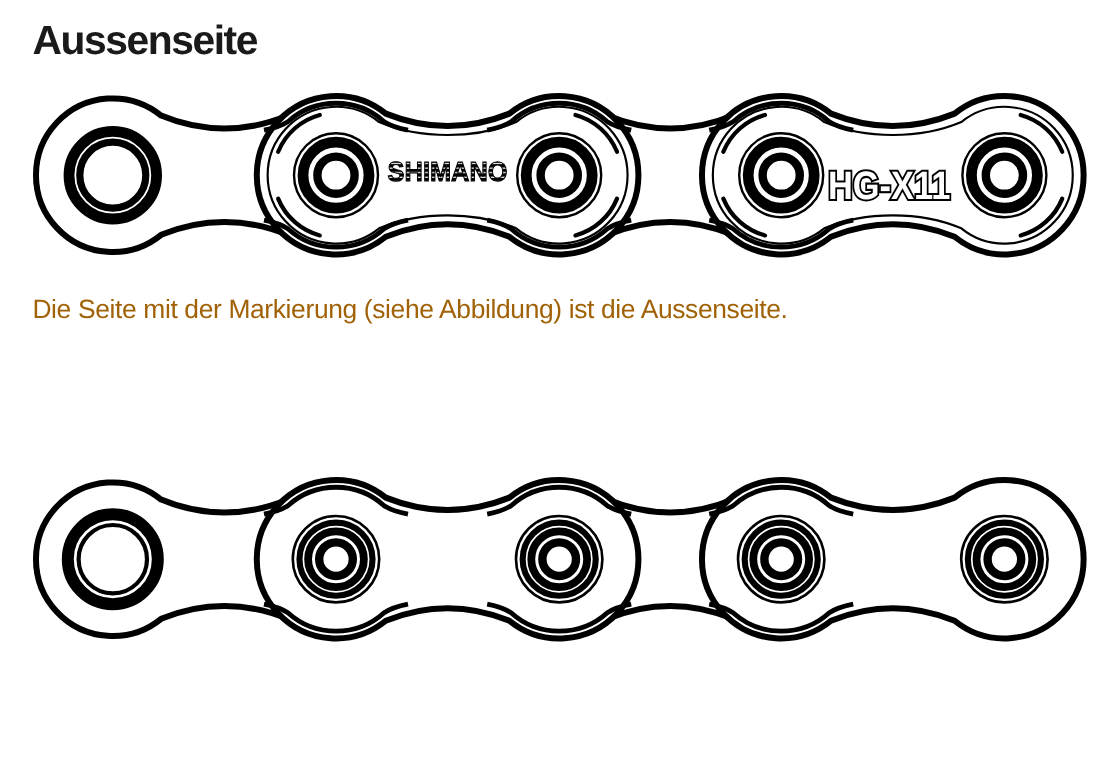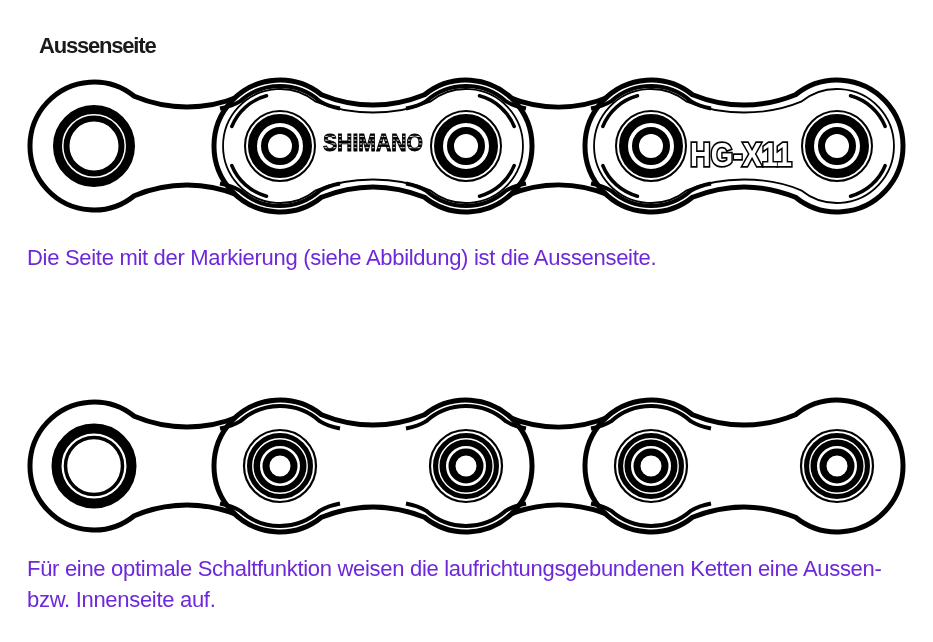--- a/index.html
+++ b/index.html
@@ -1,29 +1,29 @@
 <!DOCTYPE html>
 <html><head>
 <meta charset="utf-8">
 <style>
   html,body{margin:0;padding:0;background:#fff;}
   .canvas{
     position:relative;width:933px;height:642px;background:#ffffff;
     font-family:"Liberation Sans","DejaVu Sans",sans-serif;overflow:hidden;
   }
   .heading{
-    position:absolute;left:27px;margin:12px;
-    font-size:22px;font-weight:bold;letter-spacing:-1.2px;color:#1a1a1a;
+    position:absolute;left:27px;margin:0;
+    font-size:34px;font-weight:bold;letter-spacing:-1.2px;color:#1a1a1a;
     line-height:36px;white-space:nowrap;
   }
   #heading-outer{top:16px;}
   #heading-inner{top:332px;}
   .caption{
     position:absolute;left:27px;margin:0;
-    font-size:22px;color:#6d28d9;letter-spacing:-0.3px;line-height:31px;
+    font-size:22px;color:#a16207;letter-spacing:-0.3px;line-height:31px;
   }
   #caption-outer{top:242px;width:892px;}
   #caption-inner{top:553px;width:892px;}
   svg#art{position:absolute;left:0;top:0;}
   svg text{font-family:"Liberation Sans","DejaVu Sans",sans-serif;}
 </style>
 </head>
 <body>
 
 <div class="canvas">
@@ -103,14 +103,13 @@
         <circle cx="837" cy="466" r="27.2" fill="none" stroke="#fff" stroke-width="1.4"></circle>
         <circle cx="837" cy="466" r="14" fill="none" stroke="#000" stroke-width="7"></circle>
       </g>
     <text id="brand-mark" x="373" y="151" text-anchor="middle" font-size="23" font-weight="bold" textLength="100" lengthAdjust="spacingAndGlyphs" fill="url(#stripes)" stroke="#000" stroke-width="0.9">SHIMANO</text>
     <text id="model-mark" x="741" y="166" text-anchor="middle" font-size="33" font-weight="bold" textLength="102" lengthAdjust="spacingAndGlyphs" fill="#ffffff" stroke="#000" stroke-width="3.4" paint-order="stroke">HG-X11</text>
   </svg>
 
   <p id="caption-outer" class="caption">Die Seite mit der Markierung (siehe Abbildung) ist die Aussenseite.</p>
 
 
-  <p id="caption-inner" class="caption">Für eine optimale Schaltfunktion weisen die laufrichtungsgebundenen Ketten eine Aussen- bzw. Innenseite auf.</p>
 </div>
 
 </body></html>

